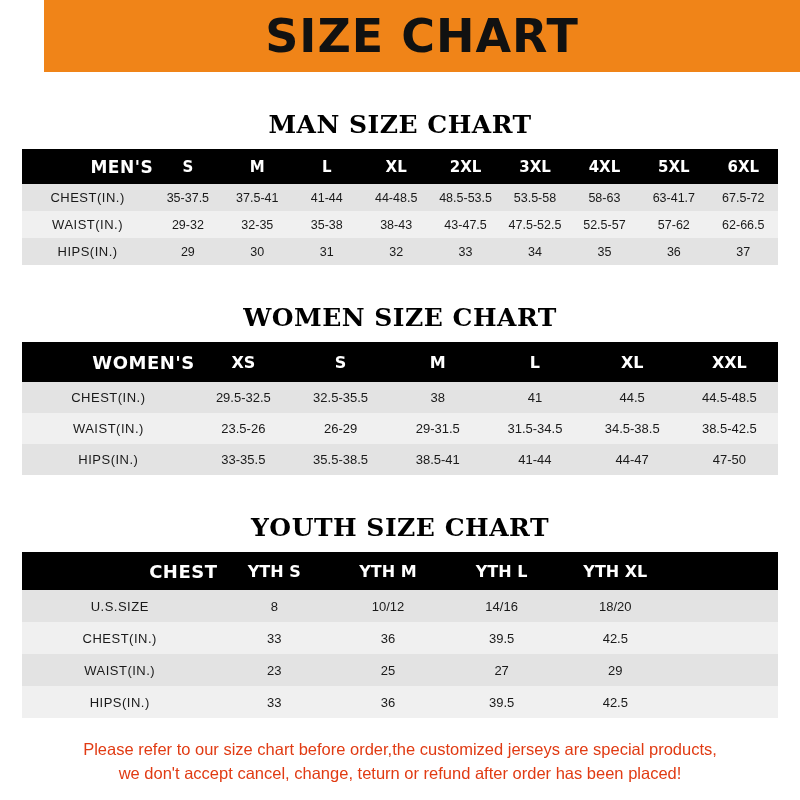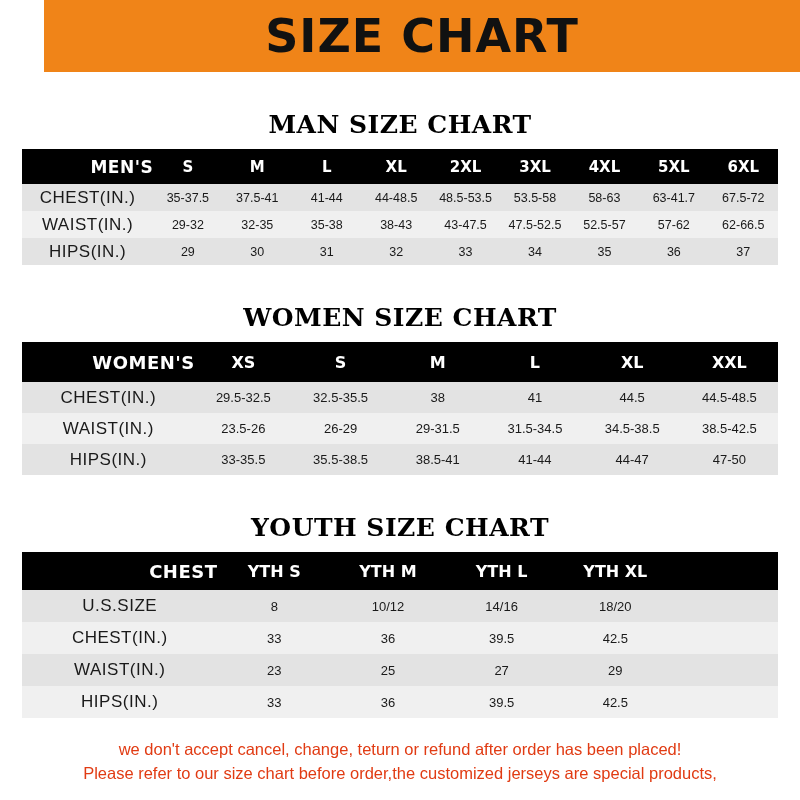--- a/index.html
+++ b/index.html
@@ -85,21 +85,21 @@
     text-align: right;
     padding-left: 14px;
     font-size: 17px;
     letter-spacing: 0.5px;
   }
   table.sizetable tbody tr.rowA td { background: #e3e3e3; }
   table.sizetable tbody tr.rowB td { background: #f0f0f0; }
   table.sizetable tbody td.rowlabel {
     font-weight: normal;
     letter-spacing: 0.5px;
-    font-size: 17px;
+    font-size: 13px;
     text-align: center;
   }
   
   table.youth thead th {
     height: 38px;
     font-size: 16px;
   }
   table.youth thead th.rowlabel-head {
     font-size: 18px;
   }
@@ -280,18 +280,18 @@
             <td>36</td>
             <td>39.5</td>
             <td>42.5</td>
             <td></td>
           </tr>
         </tbody>
       </table>
     </div>
 
     <div class="footer-note">
+      <div>Please refer to our size chart before order,the customized jerseys are special products,</div>
       <div>we don't accept cancel, change, teturn or refund after order has been placed!</div>
-      <div>Please refer to our size chart before order,the customized jerseys are special products,</div>
     </div>
 
   </div>
 </div>
 
 </body></html>

